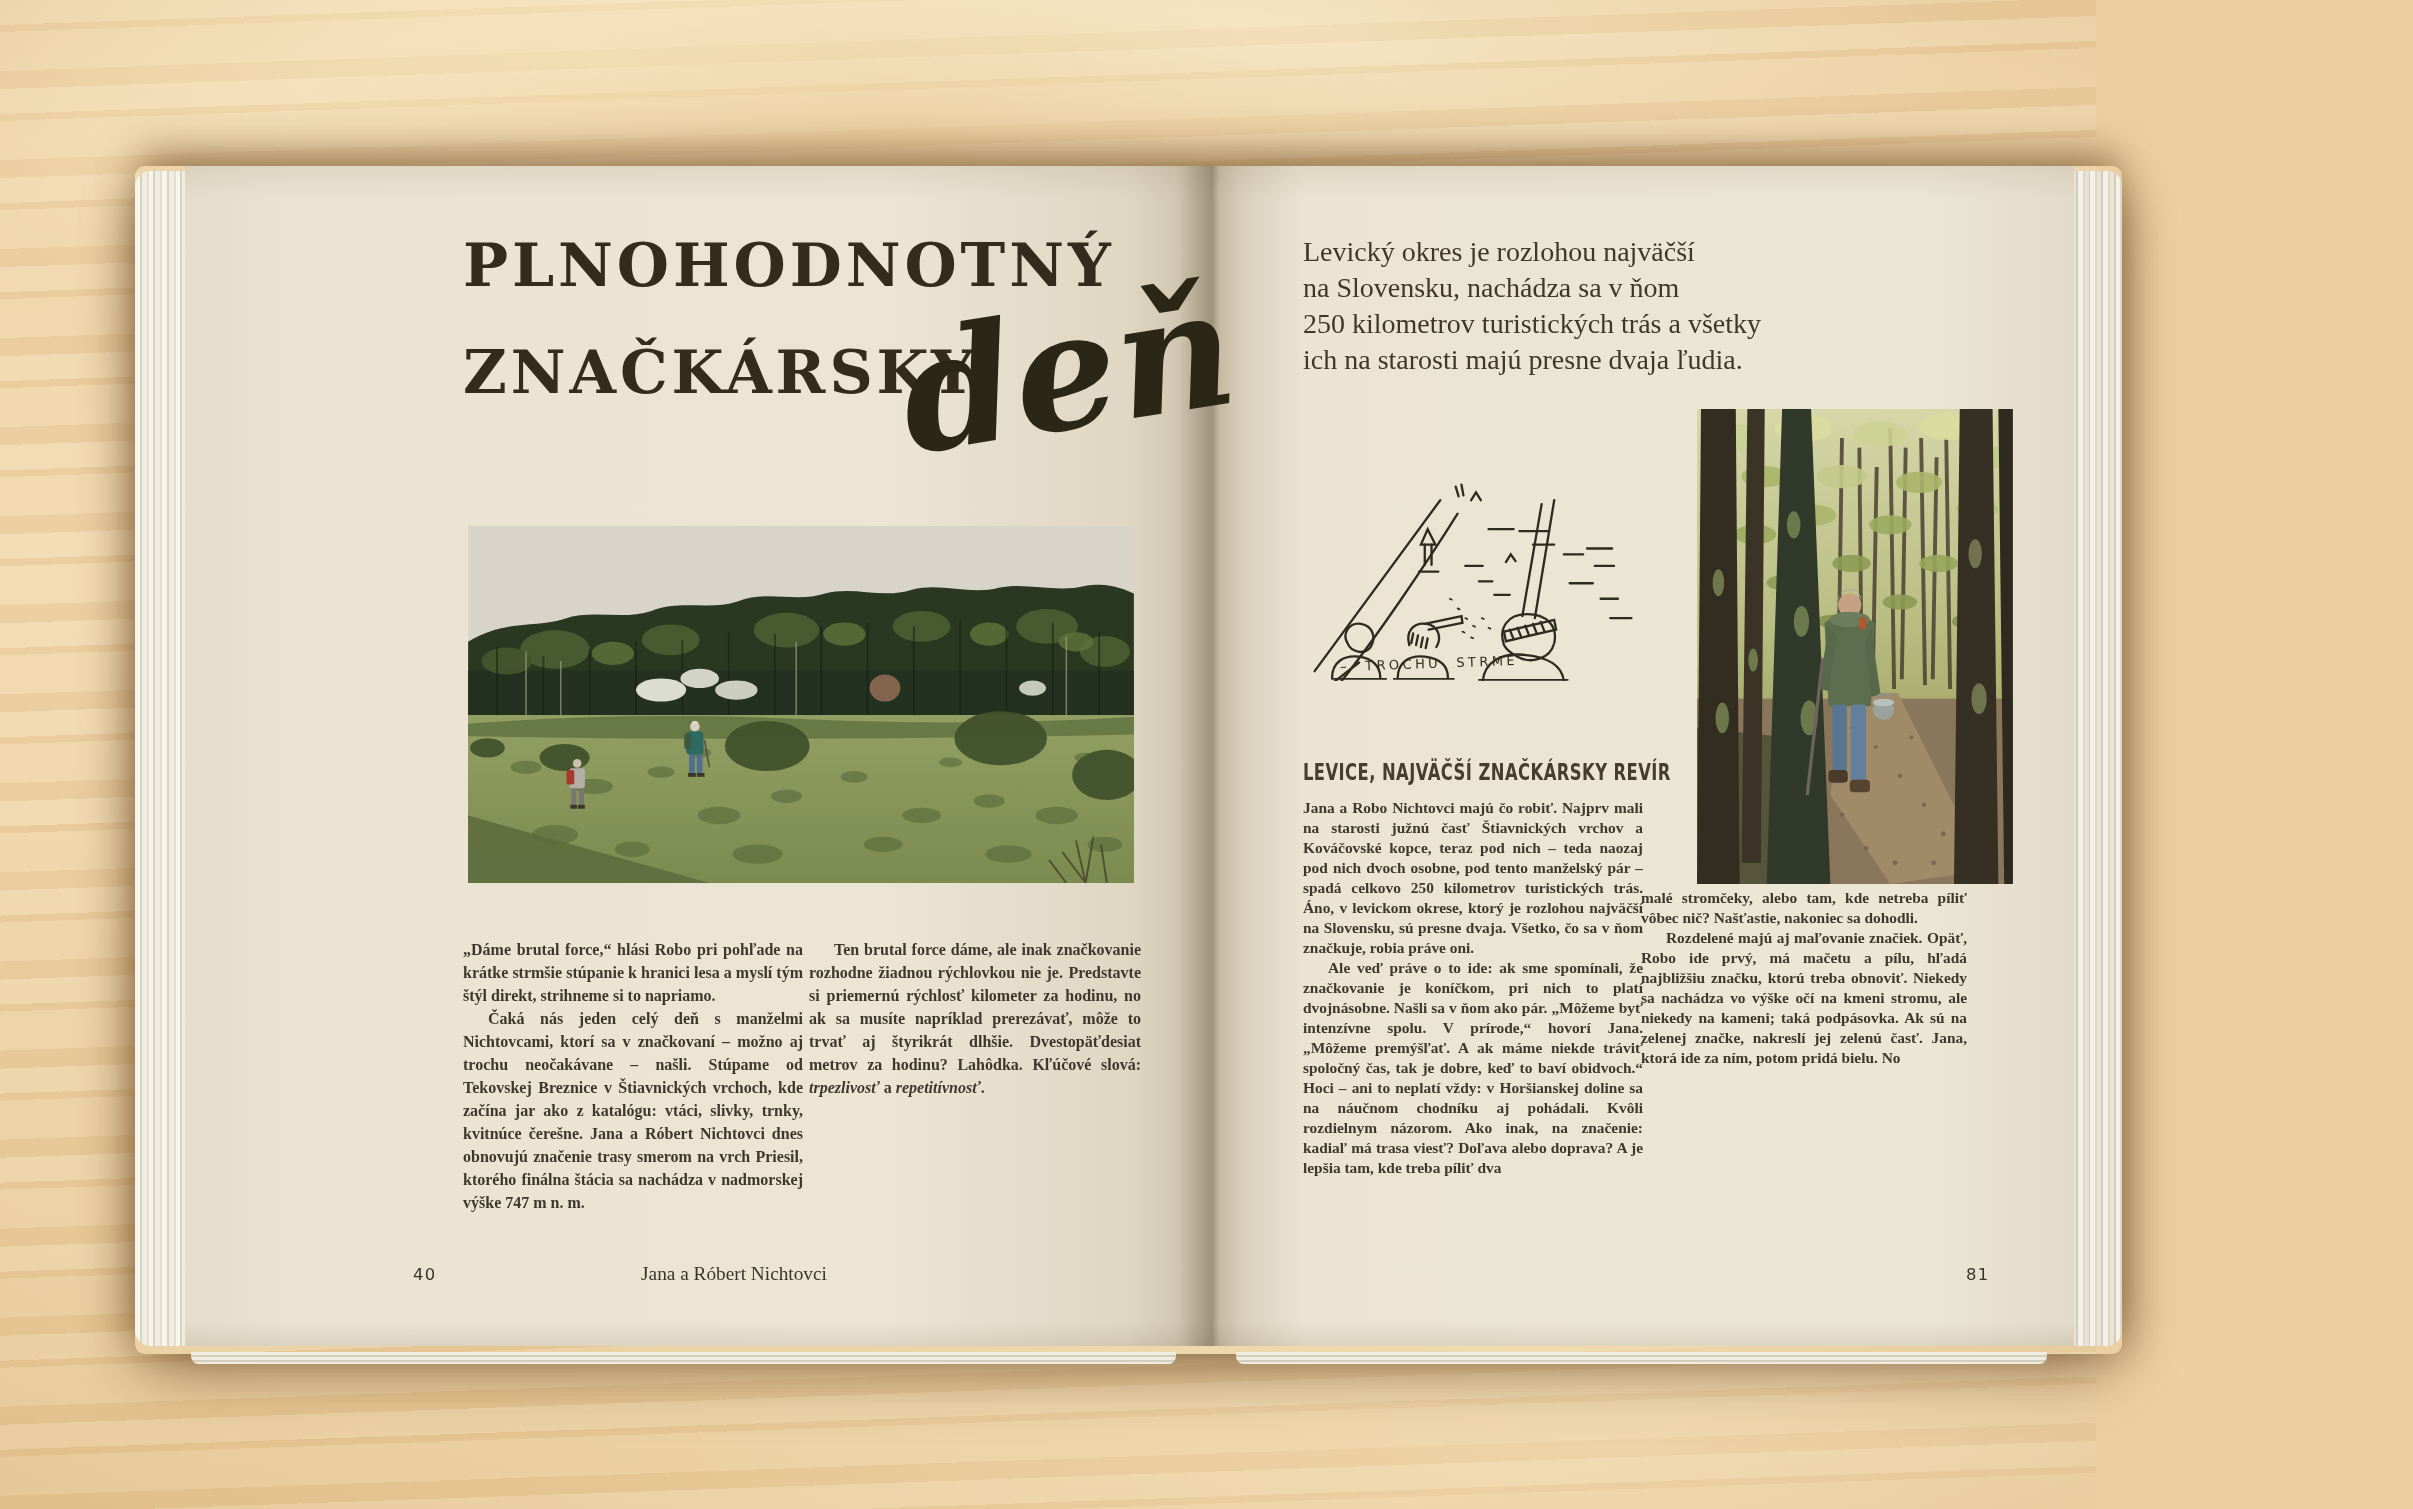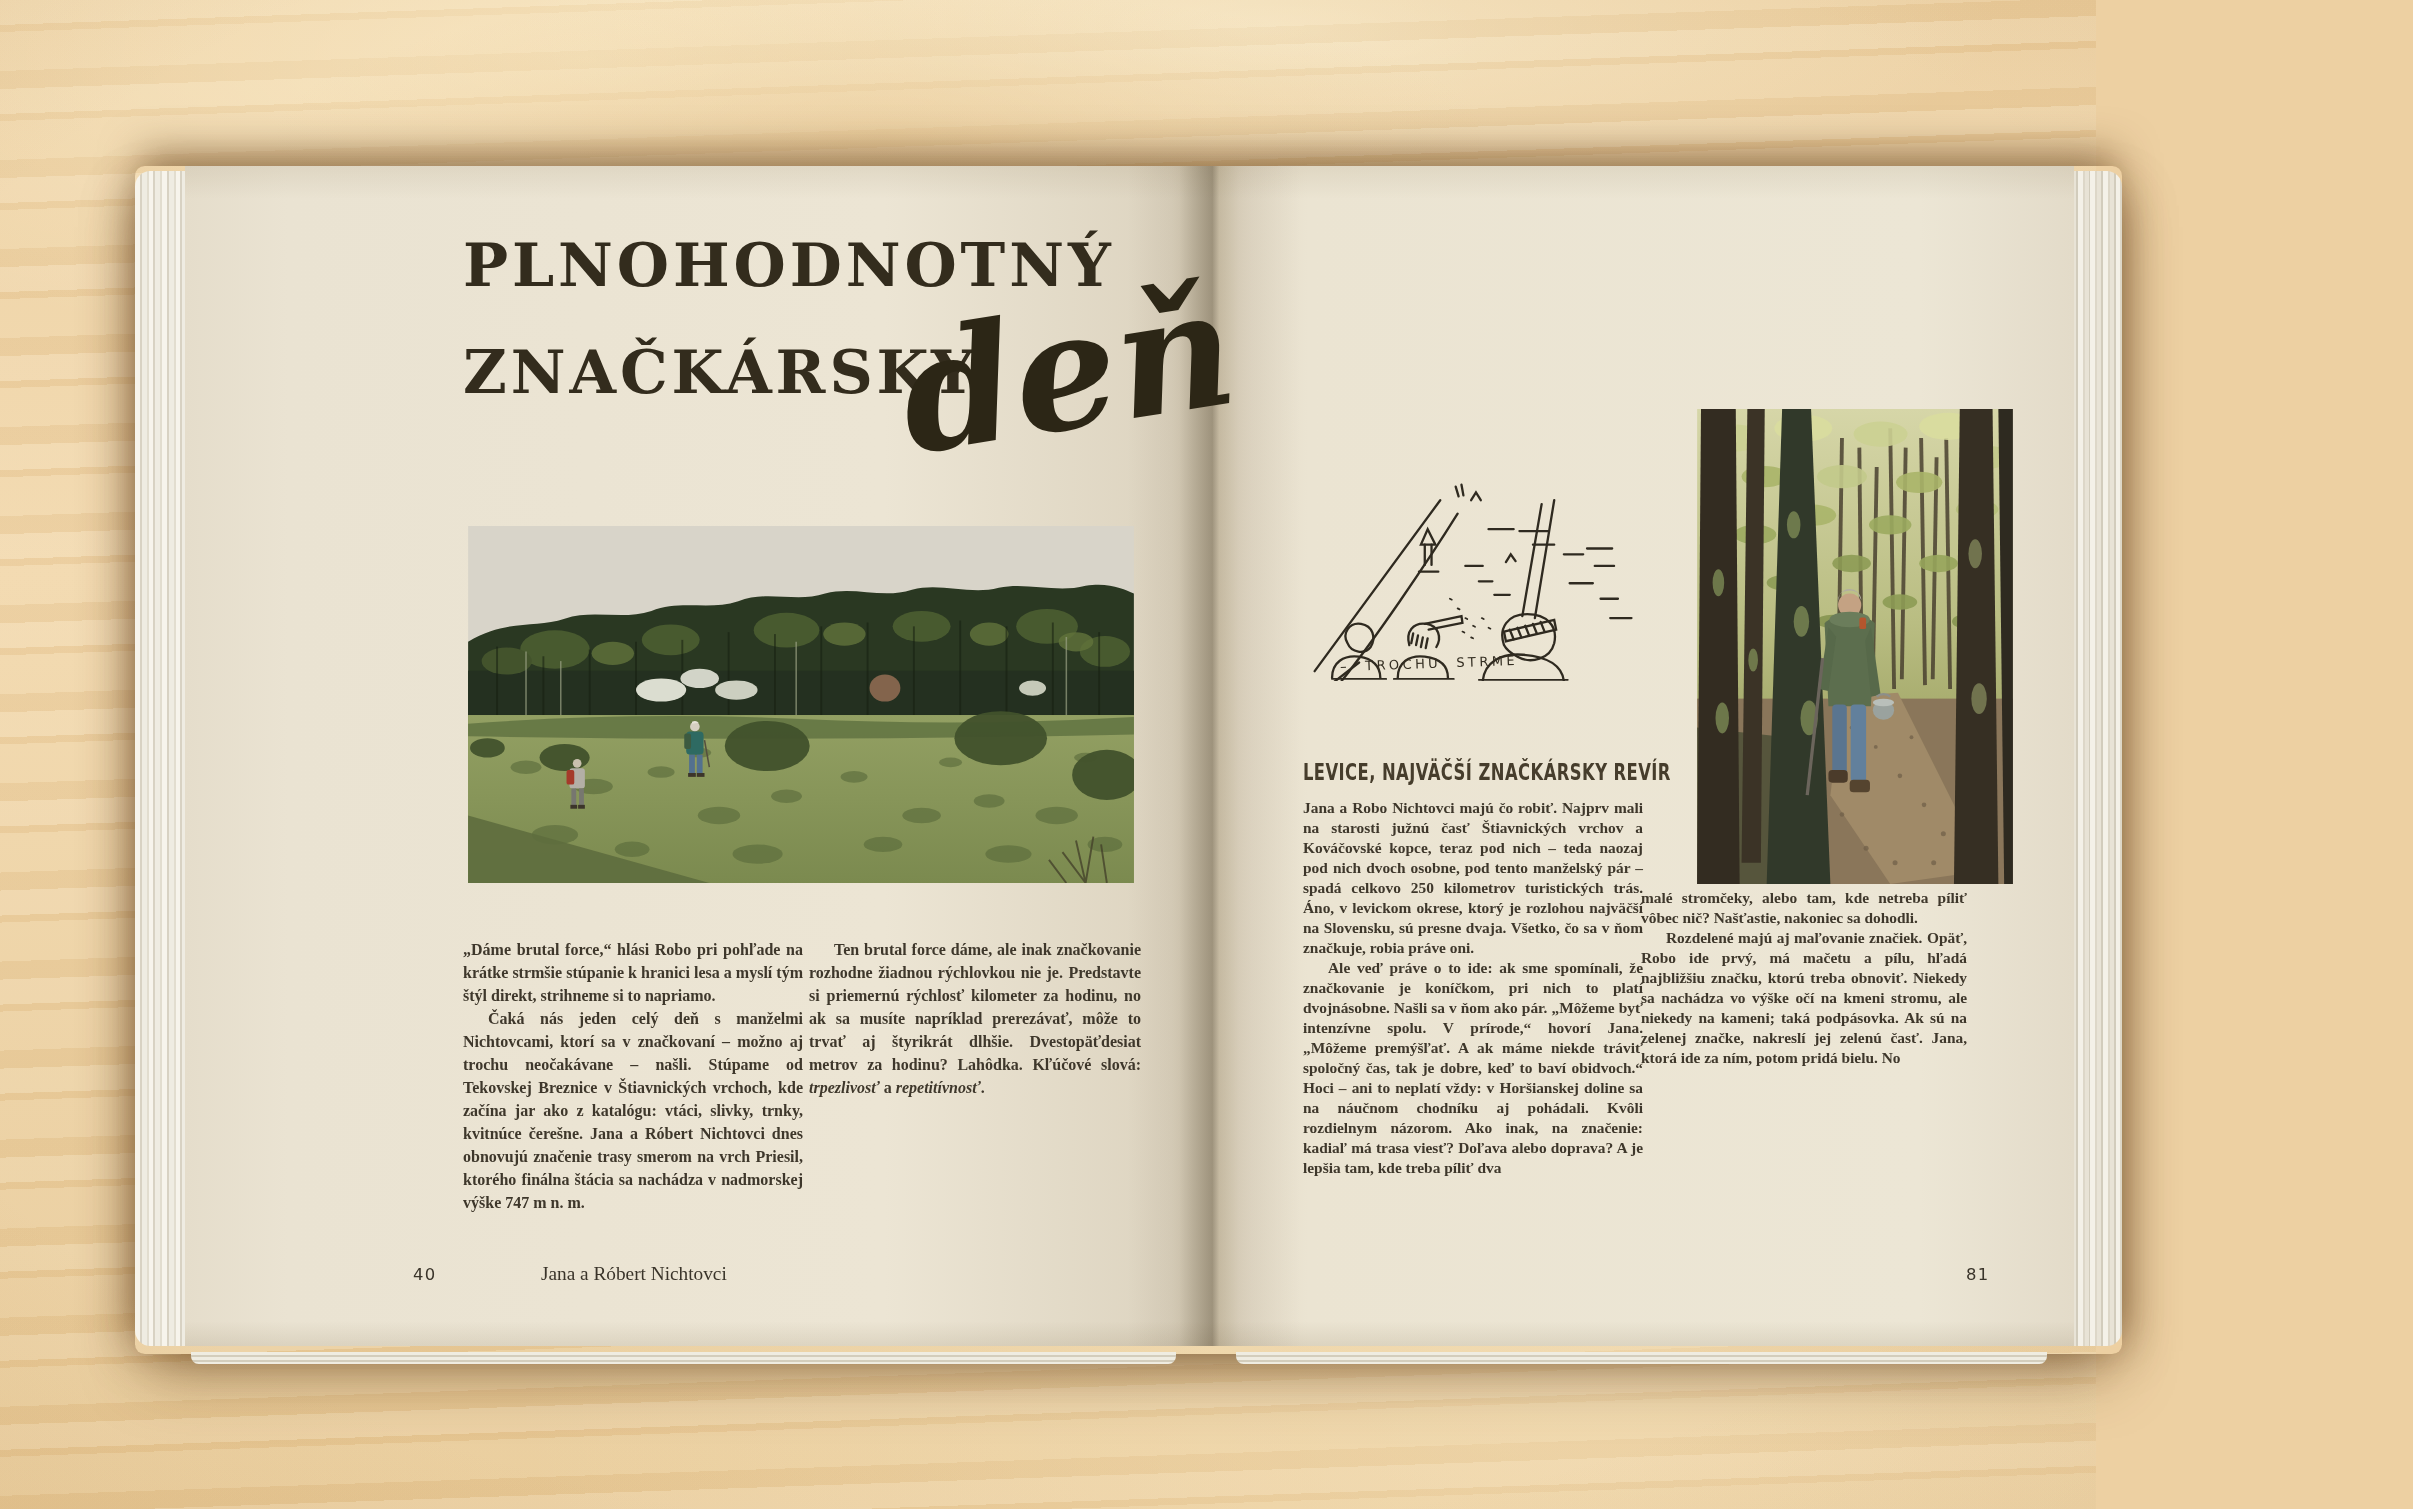--- a/index.html
+++ b/index.html
@@ -107,21 +107,21 @@
   .sketch-caption{
     position:absolute;left:1205px;top:490px;color:#342e22;
     font-family:"DejaVu Sans", sans-serif;font-size:13px;letter-spacing:3.4px;
     word-spacing:7.7px;transform:rotate(-2deg);white-space:nowrap;
   }
   .pagenum{
     position:absolute;top:1099px;color:#3a342a;
     font-family:"DejaVu Sans", sans-serif;font-size:16.4px;letter-spacing:1.4px;
   }
   .footer-center{
-    position:absolute;left:406px;top:1097px;width:386px;
+    position:absolute;left:406px;top:1097px;width:386px;text-align:center;
     color:#3a342a;font-size:19.3px;
   }
   .photo{position:absolute;display:block;}
 </style>
 </head>
 <body>
 
 <div id="stage">
   <div class="wood"></div>
   <div class="wood-swirl"></div>
@@ -252,20 +252,26 @@
       <p>„Dáme brutal force,“ hlási Robo pri pohľade na krátke strmšie stúpanie k hranici lesa a myslí tým štýl direkt, strihneme si to napriamo.</p>
       <p class="ind">Čaká nás jeden celý deň s manželmi Nichtovcami, ktorí sa v značkovaní – možno aj trochu neočakávane – našli. Stúpame od Tekovskej Breznice v Štiavnických vrchoch, kde začína jar ako z katalógu: vtáci, slivky, trnky, kvitnúce čerešne. Jana a Róbert Nichtovci dnes obnovujú značenie trasy smerom na vrch Priesil, ktorého finálna štácia sa nachádza v nadmorskej výške 747 m n. m.</p>
     </div>
     <div class="bodycol" style="left:674px;top:772px;width:332px;">
       <p class="ind"><span>Ten brutal force dáme, ale inak značkovanie rozhodne žiadnou rýchlovkou nie je. Predstavte si priemernú rýchlosť kilometer za hodinu, no ak sa musíte napríklad prerezávať, môže to trvať aj štyrikrát dlhšie. Dvestopäťdesiat metrov za hodinu? Lahôdka. Kľúčové slová: </span><span class="it">trpezlivosť</span><span> a </span><span class="it">repetitívnosť</span><span>.</span></p>
     </div>
 
     <div class="pagenum" style="left:278px;">40</div>
     <div class="footer-center">Jana a Róbert Nichtovci</div>
 
+    <div class="intro">
+      <div>Levický okres je rozlohou najväčší</div>
+      <div>na Slovensku, nachádza sa v ňom</div>
+      <div>250 kilometrov turistických trás a všetky</div>
+      <div>ich na starosti majú presne dvaja ľudia.</div>
+    </div>
 
     <svg class="photo" style="left:1170px;top:307px;" width="340" height="208" viewBox="0 0 352 215">
       <g stroke="#2f2a20" stroke-width="2.4" fill="none" stroke-linecap="round">
         <path d="M10,205 L140,28"></path>
         <path d="M38,215 C70,175 125,95 158,42"></path>
         <path d="M2,238 L56,196"></path>
         <g>
           <path d="M124,95 L124,74 M131,95 L131,74"></path>
           <path d="M120,74 L127,58 L135,74 Z"></path>
           <path d="M118,102 h20"></path>

